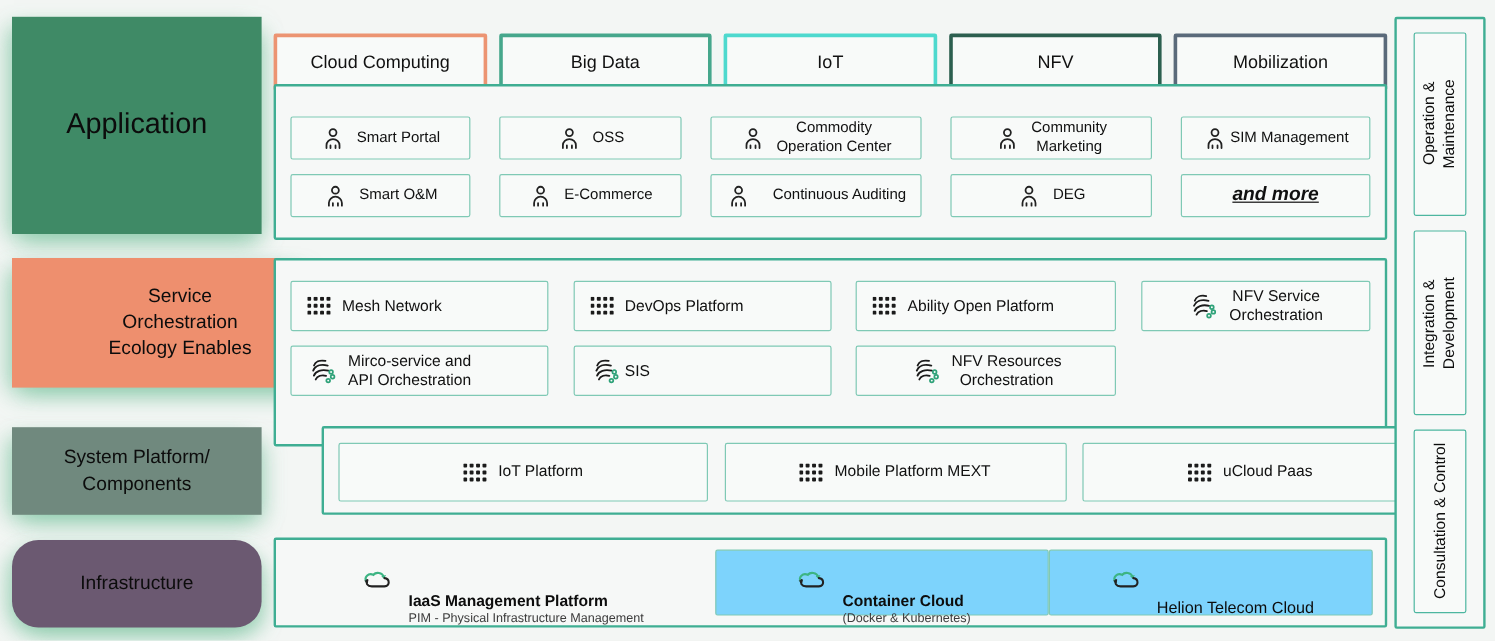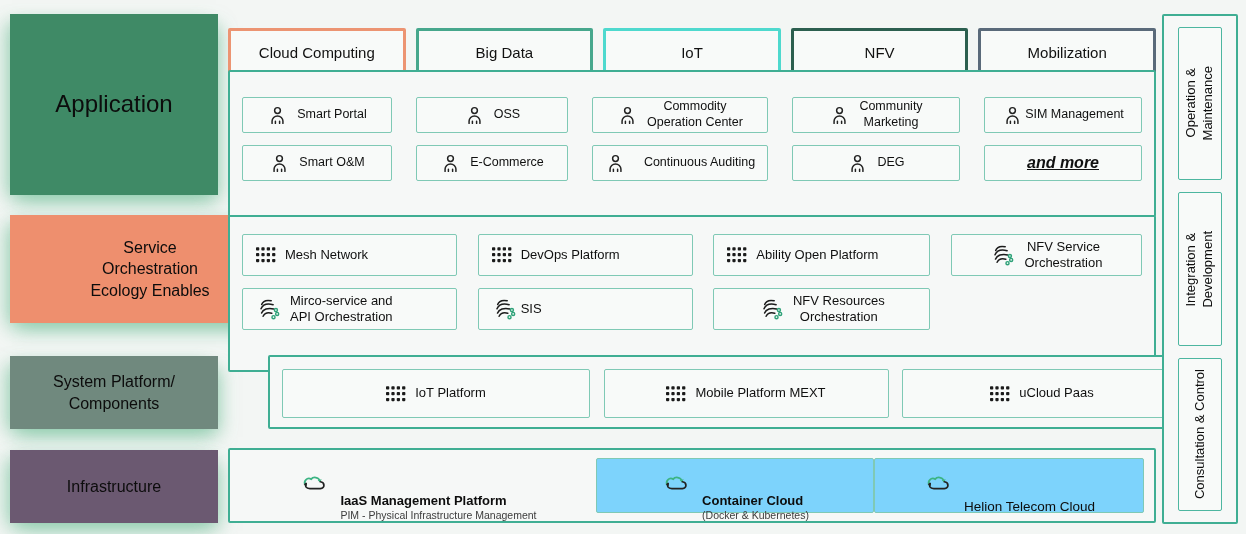--- a/index.html
+++ b/index.html
@@ -20,39 +20,39 @@
     display:flex;align-items:center;justify-content:center;
     text-align:center;white-space:pre-line;
     font-size:16px;line-height:1.35;color:#0c0c0c;
     box-shadow:0 10px 18px -2px rgba(124,196,160,.60),
                -9px 4px 16px -4px rgba(124,196,160,.45),
                9px 8px 16px -6px rgba(124,196,160,.40);
   }
   .lb-app{top:14px;height:181px;font-size:24px;}
   .lb-svc{top:215px;height:108px;padding-left:36px;}
   .lb-sys{top:356px;height:73px;}
-  .lb-inf{top:450px;height:73px;}
+  .lb-inf{top:450px;height:73px;border-radius:22px;}
   
   .tabs{
     position:absolute;left:228px;top:28px;width:928px;height:48px;
     display:flex;gap:10px;
   }
   .tab{
     flex:1;display:flex;align-items:center;justify-content:center;
     background:#f8faf9;border:3px solid #999;border-radius:2px;
     font-size:15px;color:#111;
   }
   
   .row-container{
     position:absolute;left:228px;width:928px;
     background:#f6f8f7;
     border:2px solid #3FAE93;border-radius:2px;
     box-sizing:border-box;
   }
-  .rc-app{top:70px;height:147px;display:grid;
+  .rc-app{top:70px;height:130px;display:grid;
     grid-template-columns:150px 152px 176px 168px 158px;
     grid-template-rows:36px 36px;row-gap:12px;
     justify-content:space-between;align-content:start;
     padding:25px 12px 0 12px;}
   .rc-svc{top:215px;height:157px;display:grid;
     grid-template-columns:215px 215px 217px 191px;
     grid-template-rows:42px 42px;row-gap:12px;
     justify-content:space-between;align-content:start;
     padding:17px 12px 0 12px;}
   .rc-sys{top:355px;height:74px;display:grid;

